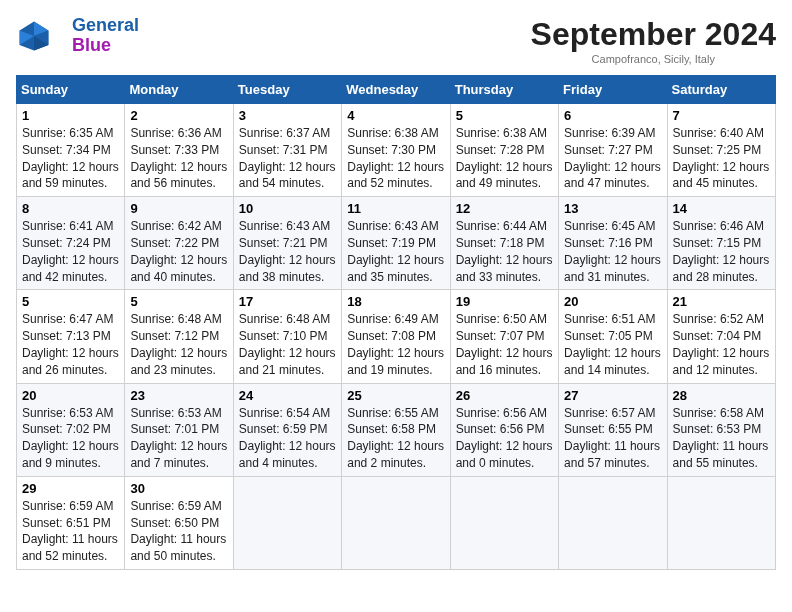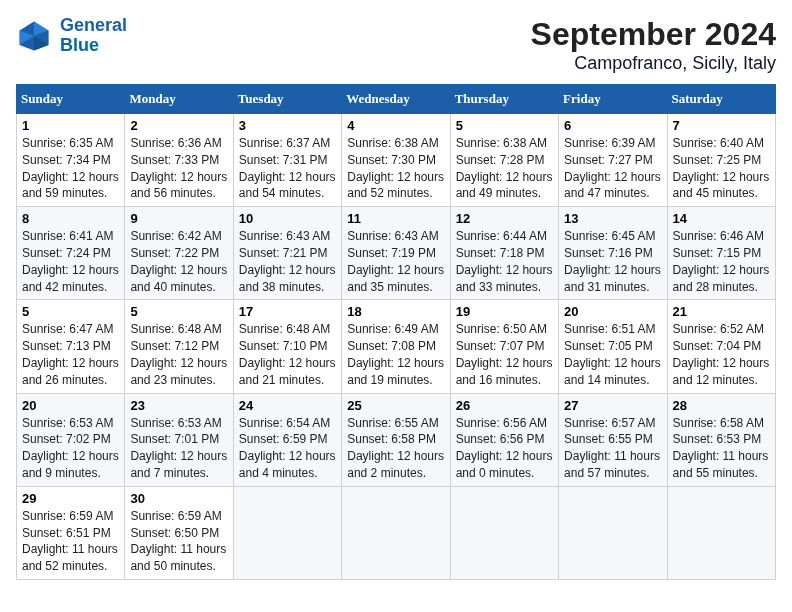--- a/index.html
+++ b/index.html
@@ -12,52 +12,52 @@
     }
     .header {
       display: flex;
       justify-content: space-between;
       align-items: flex-start;
       margin-bottom: 10px;
     }
     .logo {
       display: flex;
       align-items: center;
-      gap: 8px;
+      gap: 20px;
     }
     .logo-text {
       font-size: 18px;
       font-weight: bold;
       color: #333;
       line-height: 1.1;
     }
     .logo-text span { color: #1a5fa8; }
     .logo-icon {
       width: 36px;
       height: 36px;
     }
     .title-block { text-align: right; margin-left: 45px; }
     .month-year {
       font-size: 32px;
       font-weight: bold;
       color: #222;
     }
     .location {
-      font-size: 18px;
-      color: #0f172a;
+      font-size: 11px;
+      color: #737373;
+      text-align: center;
     }
     table {
       width: 100%;
       border-collapse: collapse;
       font-size: 10.5px;
     }
     thead tr {
       background: #1a5fa8;
       color: #fff;
-      font-family: Liberation Serif, serif;
     }
     thead th {
       padding: 6px 4px;
       font-size: 13px;
       font-weight: bold;
       border: 1px solid #1a5fa8;
       text-align: left;
     }
     tbody tr {
       vertical-align: top;
@@ -90,21 +90,21 @@
   <div class="logo">
     <svg class="logo-icon" viewBox="0 0 40 40">
       <polygon points="20,4 36,14 36,30 20,36 4,30 4,14" fill="#1a5fa8"></polygon>
       <polygon points="20,4 36,14 20,20" fill="#2a80d8"></polygon>
       <polygon points="20,20 36,14 36,30" fill="#1a5fa8"></polygon>
       <polygon points="20,20 36,30 20,36" fill="#155090"></polygon>
       <polygon points="4,14 20,20 4,30" fill="#2a80d8"></polygon>
     </svg>
     <div class="logo-text">
       <div><span>General</span></div>
-      <div><span style="color:#0369a1">Blue</span></div>
+      <div><span style="color:#a21caf">Blue</span></div>
     </div>
   </div>
   <div class="title-block">
     <div class="month-year">September 2024</div>
     <div class="location">Campofranco, Sicily, Italy</div>
   </div>
 </div>
 
 <table>
   <thead>

